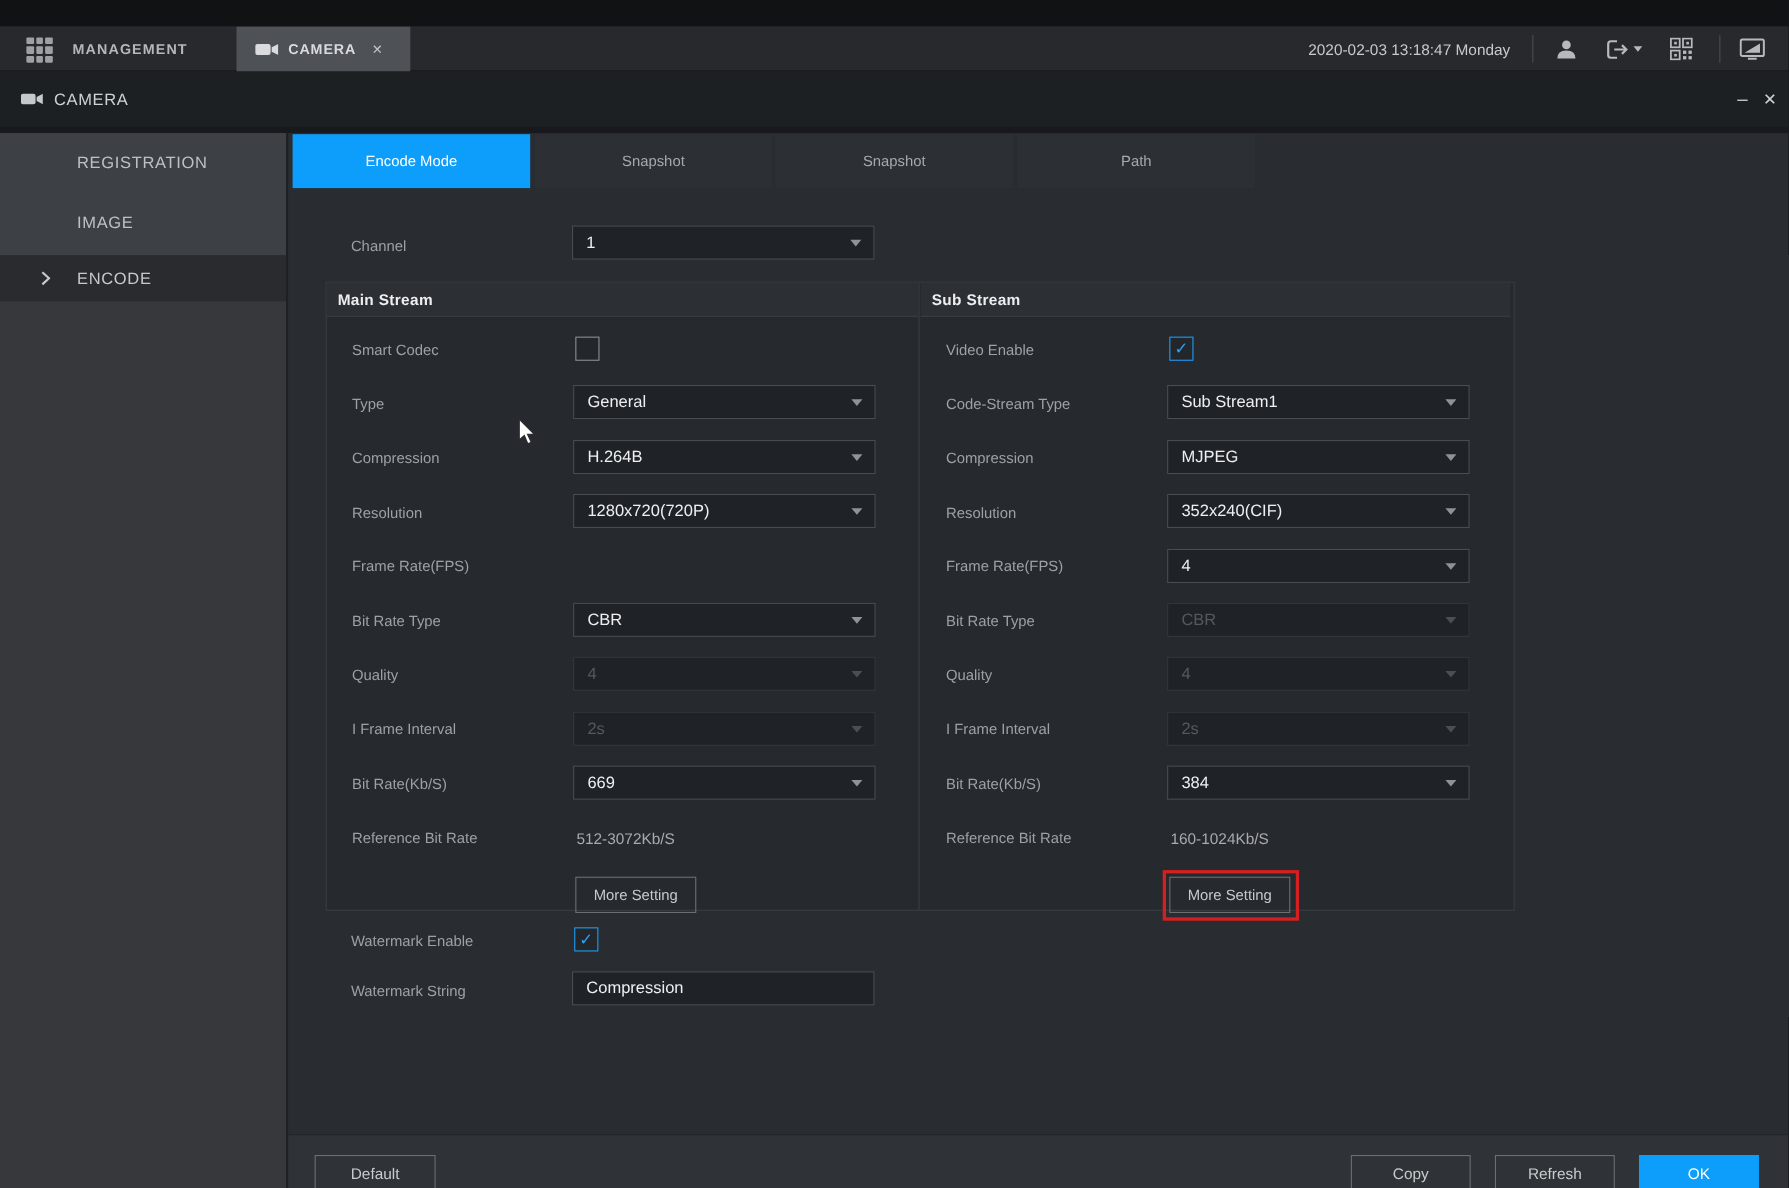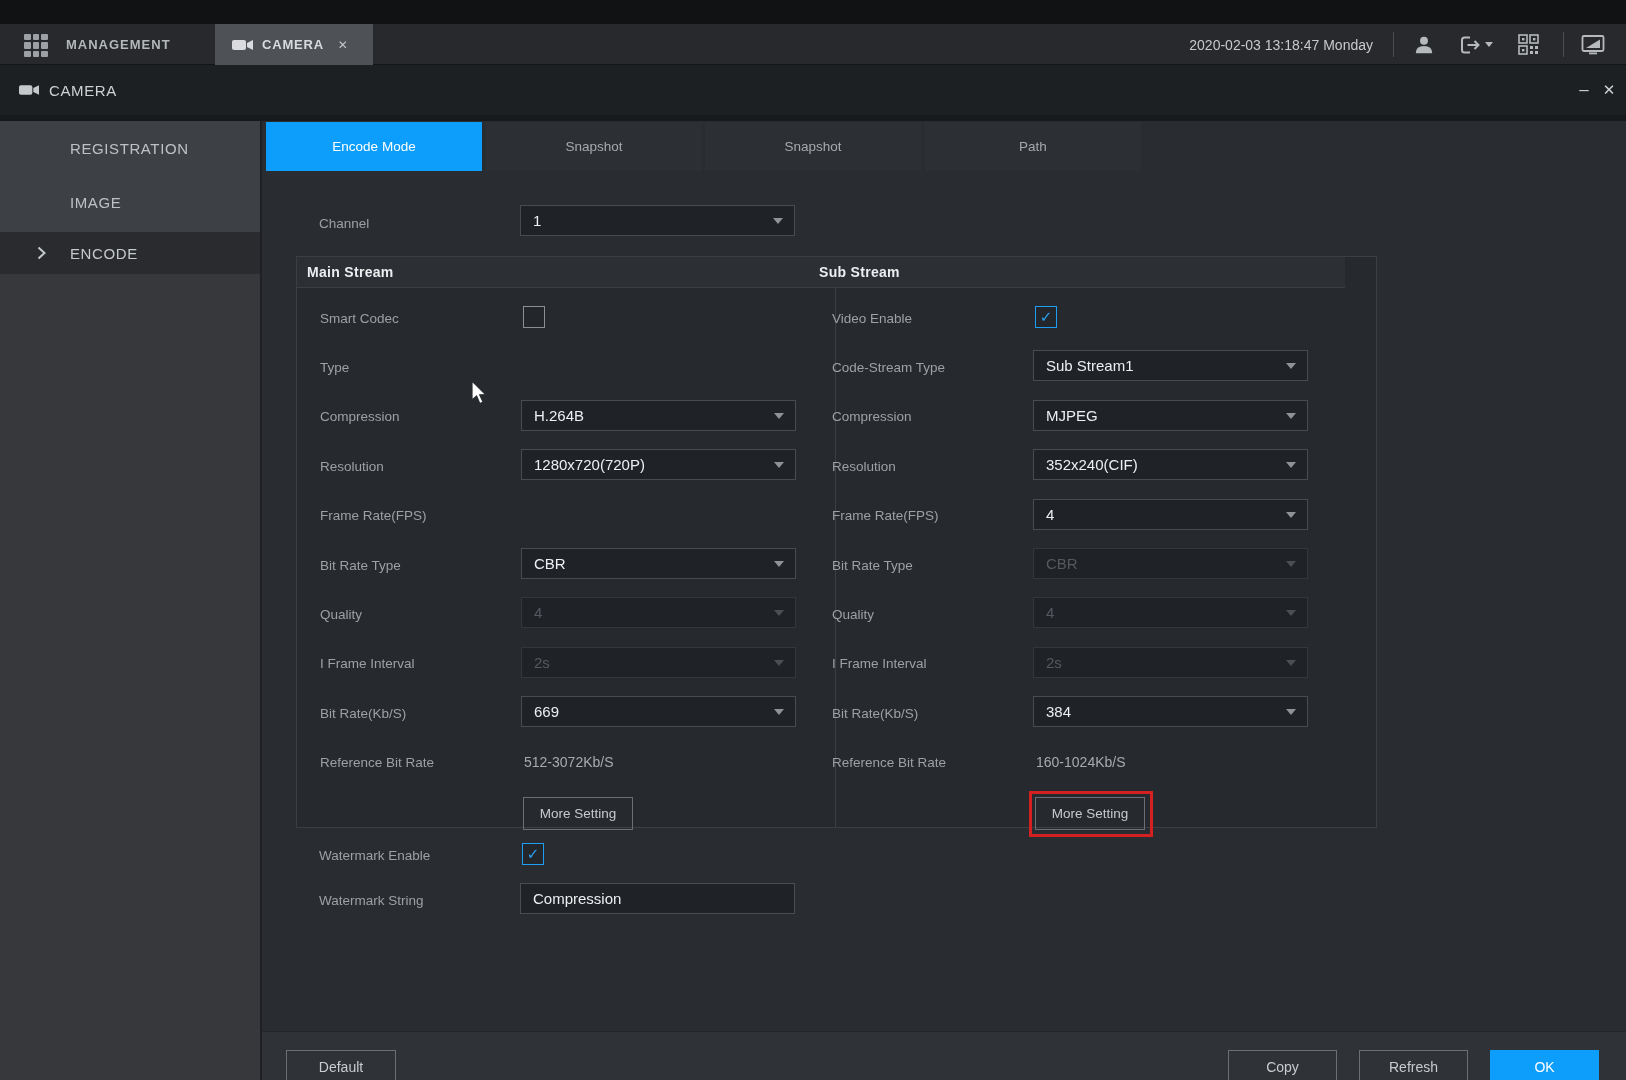--- a/index.html
+++ b/index.html
@@ -52,21 +52,21 @@
   .sel.disabled .arr{border-top-color:#4b4f53;}
   .cbx{position:absolute;width:22px;height:22px;background:#23262a;border:1px solid #8b8f93;display:flex;align-items:center;justify-content:center;font-size:15px;font-weight:bold;color:transparent;}
   .cbx.checked{border-color:#1f9df5;color:#2aa3f7;}
   .txt-input{position:absolute;width:275px;height:31px;background:#1f2327;border:1px solid #4a4e52;display:flex;align-items:center;padding:0 12px;font-size:15px;color:#edeff1;}
   .plain-label{position:absolute;font-size:13.5px;color:#9da0a4;white-space:nowrap;}
 
   
   .panels{position:absolute;left:296px;top:232px;width:1081px;height:572px;border:1px solid #3b3e42;background:#26292d;}
   .panel{position:absolute;top:0;height:570px;}
   .panel-main{left:0;width:539px;border-right:1px solid #3b3e42;}
-  .panel-sub{left:512px;width:536px;}
+  .panel-sub{left:540px;width:536px;}
   .panel-header{position:absolute;left:0;top:0;width:100%;height:31px;background:#2c3034;border-bottom:1px solid #3b3e42;display:flex;align-items:center;padding-left:10px;font-size:14px;font-weight:bold;color:#eceef0;letter-spacing:0.3px;}
   .panel-body{position:absolute;left:0;top:32px;width:100%;padding-top:4px;}
   .frow{position:relative;height:49.4px;width:100%;}
   .flabel{position:absolute;left:23px;top:50%;transform:translateY(-50%);font-size:13.5px;color:#9da0a4;white-space:nowrap;}
   .frow .sel{left:224px;top:8px;}
   .frow .cbx{left:226px;top:13px;}
   .fstatic{position:absolute;left:227px;top:50%;transform:translateY(-50%);font-size:14px;color:#a8abae;}
   .ms-btn{position:absolute;left:226px;top:10px;width:110px;height:33px;background:transparent;border:1px solid #6b6f73;color:#c7cacd;font-size:13.5px;}
   .redbox{position:absolute;left:220px;top:4px;width:124px;height:46px;border:3px solid #d42020;pointer-events:none;}
 
@@ -196,20 +196,24 @@
   <div class="panels">
     <div class="panel panel-main">
       <div class="panel-header">Main Stream</div>
       <div class="panel-body" id="main-body">
           <div class="frow">
             <span class="flabel">Smart Codec</span>
             <div class="cbx"></div>
           </div>
           <div class="frow">
             <span class="flabel">Type</span>
+            <div class="sel">
+              <span class="val">General</span>
+              <span class="arr"></span>
+            </div>
           </div>
           <div class="frow">
             <span class="flabel">Compression</span>
             <div class="sel">
               <span class="val">H.264B</span>
               <span class="arr"></span>
             </div>
           </div>
           <div class="frow">
             <span class="flabel">Resolution</span>

